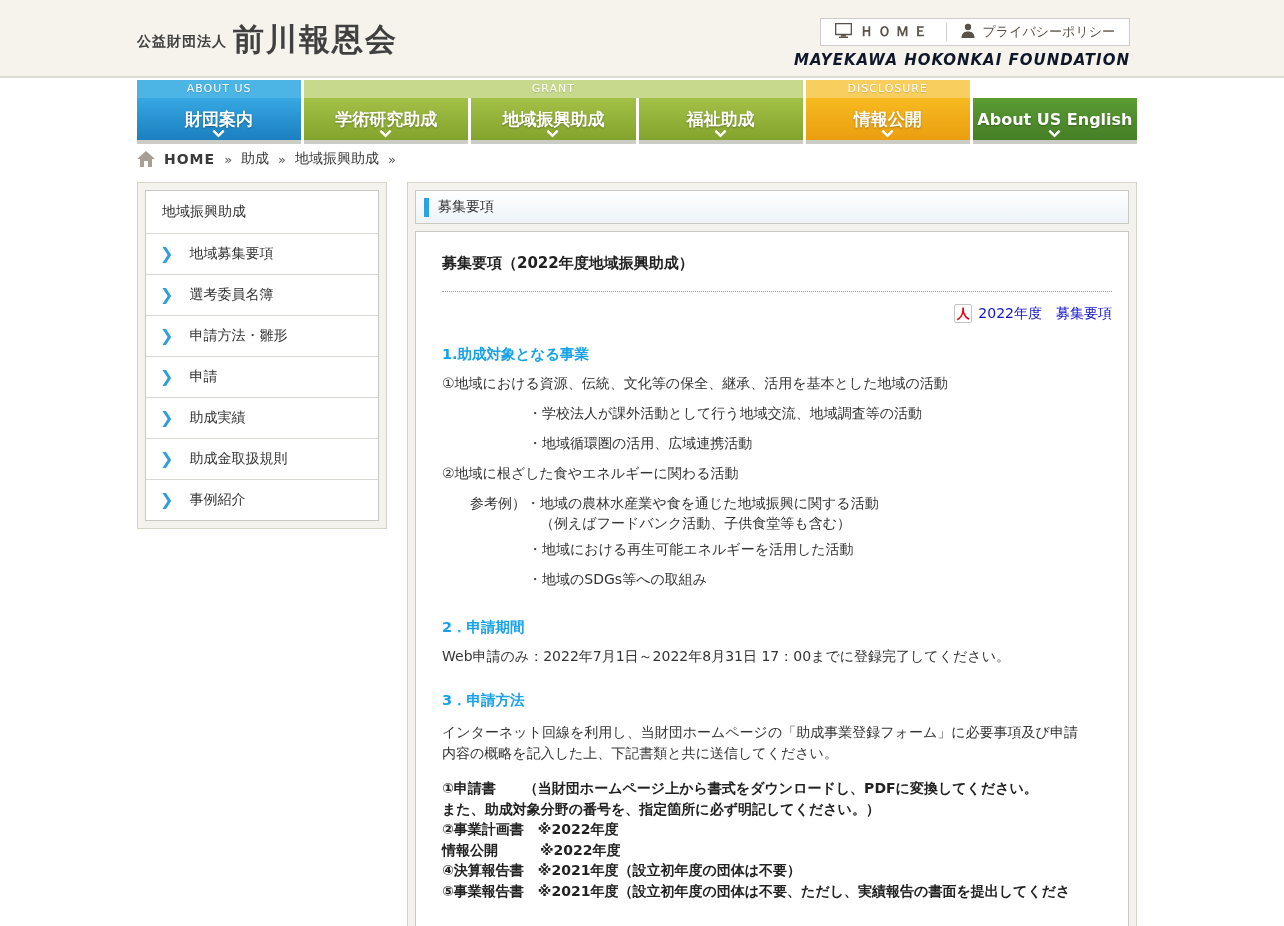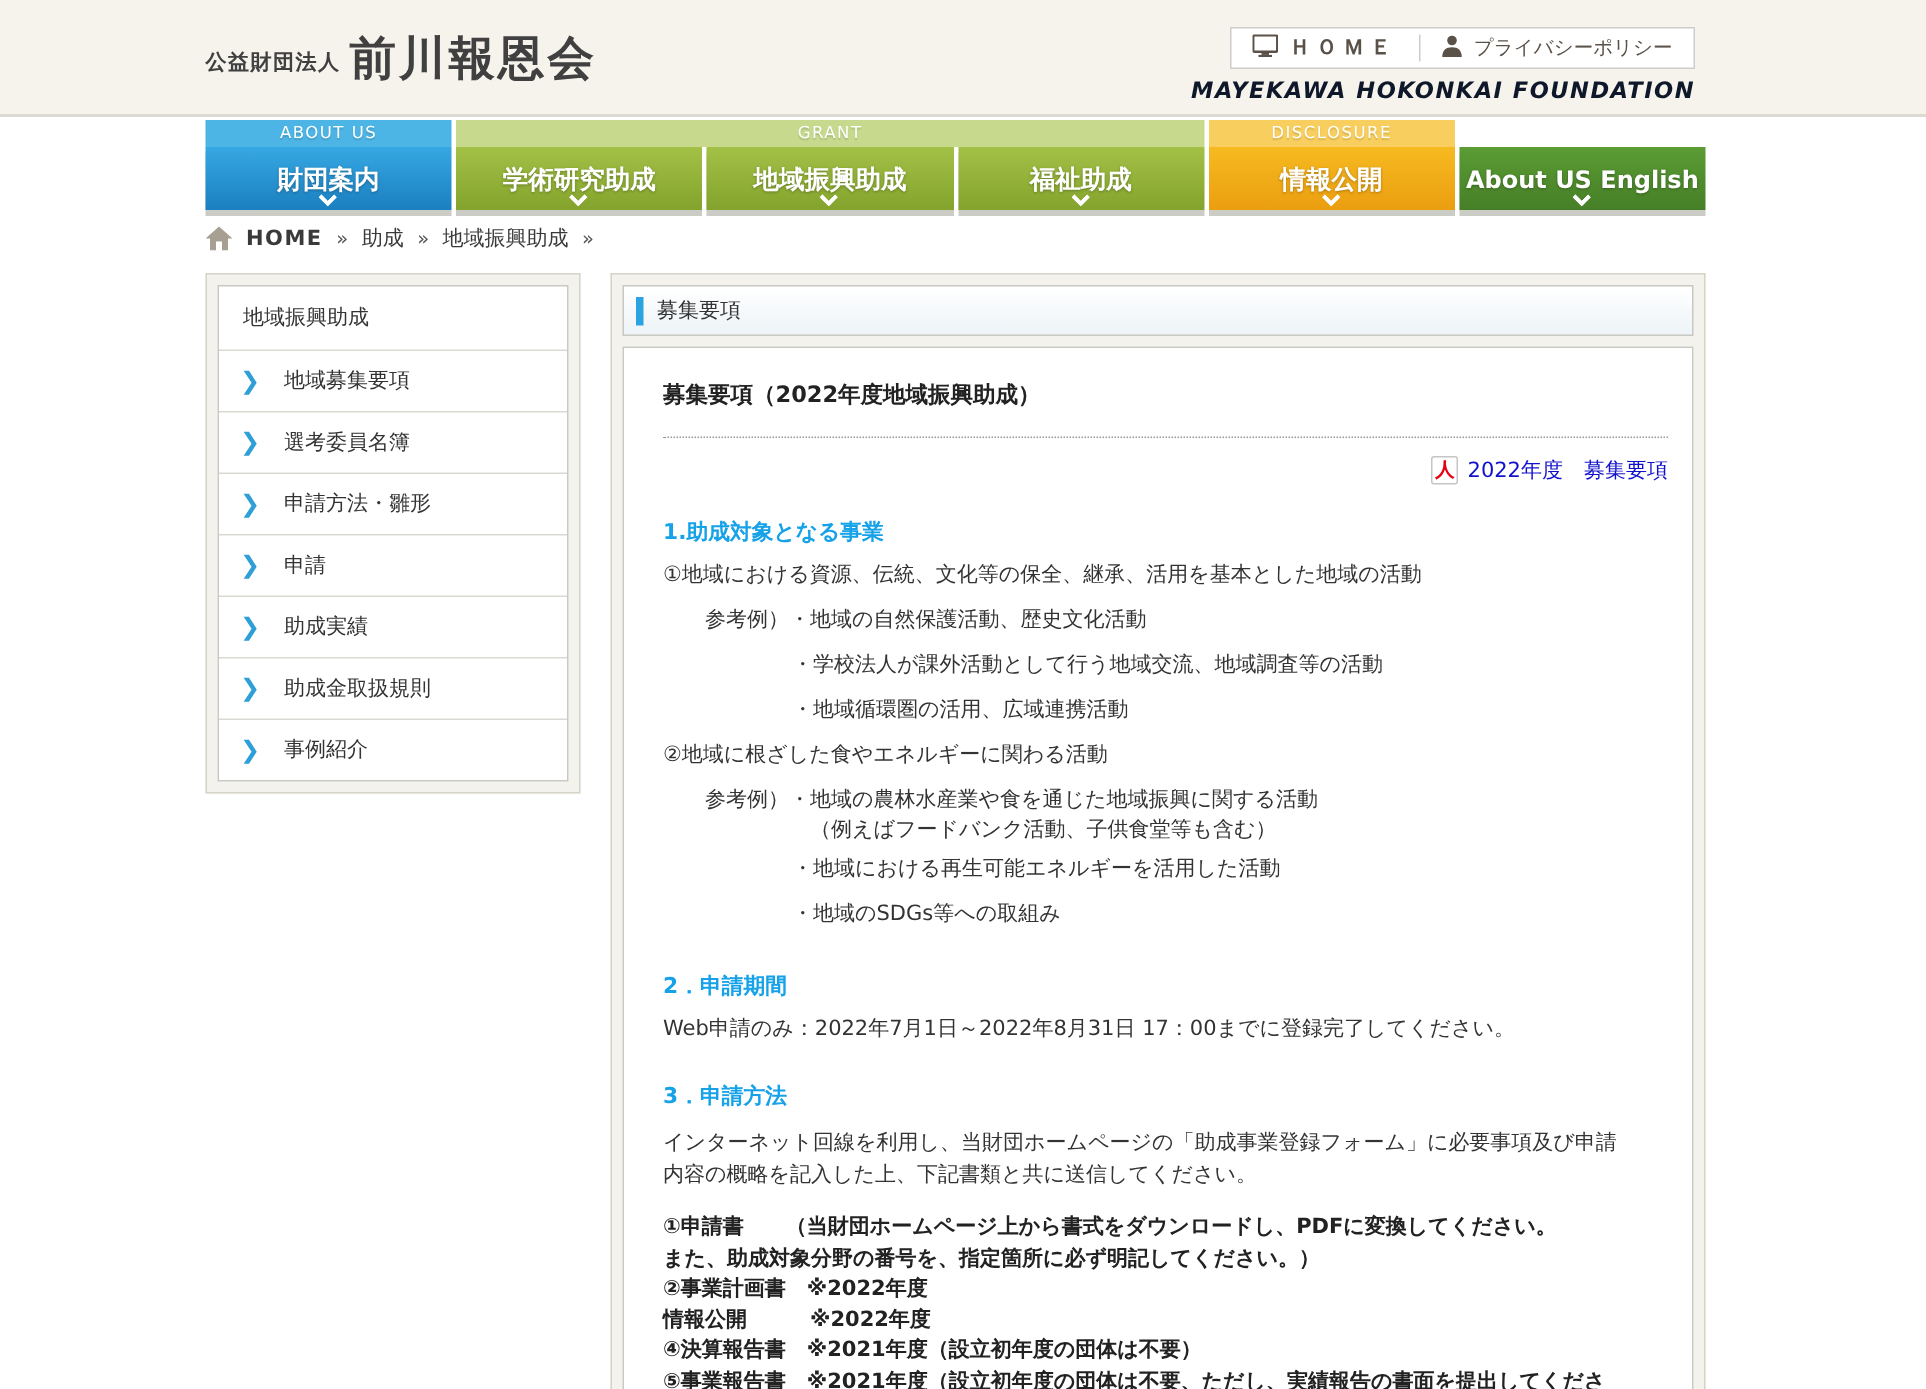--- a/index.html
+++ b/index.html
@@ -196,21 +196,20 @@
       <div class="content-box">
         <h2 class="page-heading">募集要項（2022年度地域振興助成）</h2>
         <div class="dotted"></div>
         <div class="pdf-row">
           <span class="pdf-icon">人</span>
           <a class="pdf-link">2022年度　募集要項</a>
         </div>
 
         <h3 class="sec sec1">1.助成対象となる事業</h3>
         <div class="line ind1 first-line">①地域における資源、伝統、文化等の保全、継承、活用を基本とした地域の活動</div>
-        <div class="line ind2">参考例）・地域の自然保護活動、歴史文化活動</div>
         <div class="line ind3">・学校法人が課外活動として行う地域交流、地域調査等の活動</div>
         <div class="line ind3">・地域循環圏の活用、広域連携活動</div>
         <div class="line ind1">②地域に根ざした食やエネルギーに関わる活動</div>
         <div class="line ind2">参考例）・地域の農林水産業や食を通じた地域振興に関する活動</div>
         <div class="line ind4 tight">（例えばフードバンク活動、子供食堂等も含む）</div>
         <div class="line ind3">・地域における再生可能エネルギーを活用した活動</div>
         <div class="line ind3">・地域のSDGs等への取組み</div>
 
         <h3 class="sec sec2">2．申請期間</h3>
         <div class="line ind1 first-line">Web申請のみ：2022年7月1日～2022年8月31日 17：00までに登録完了してください。</div>

